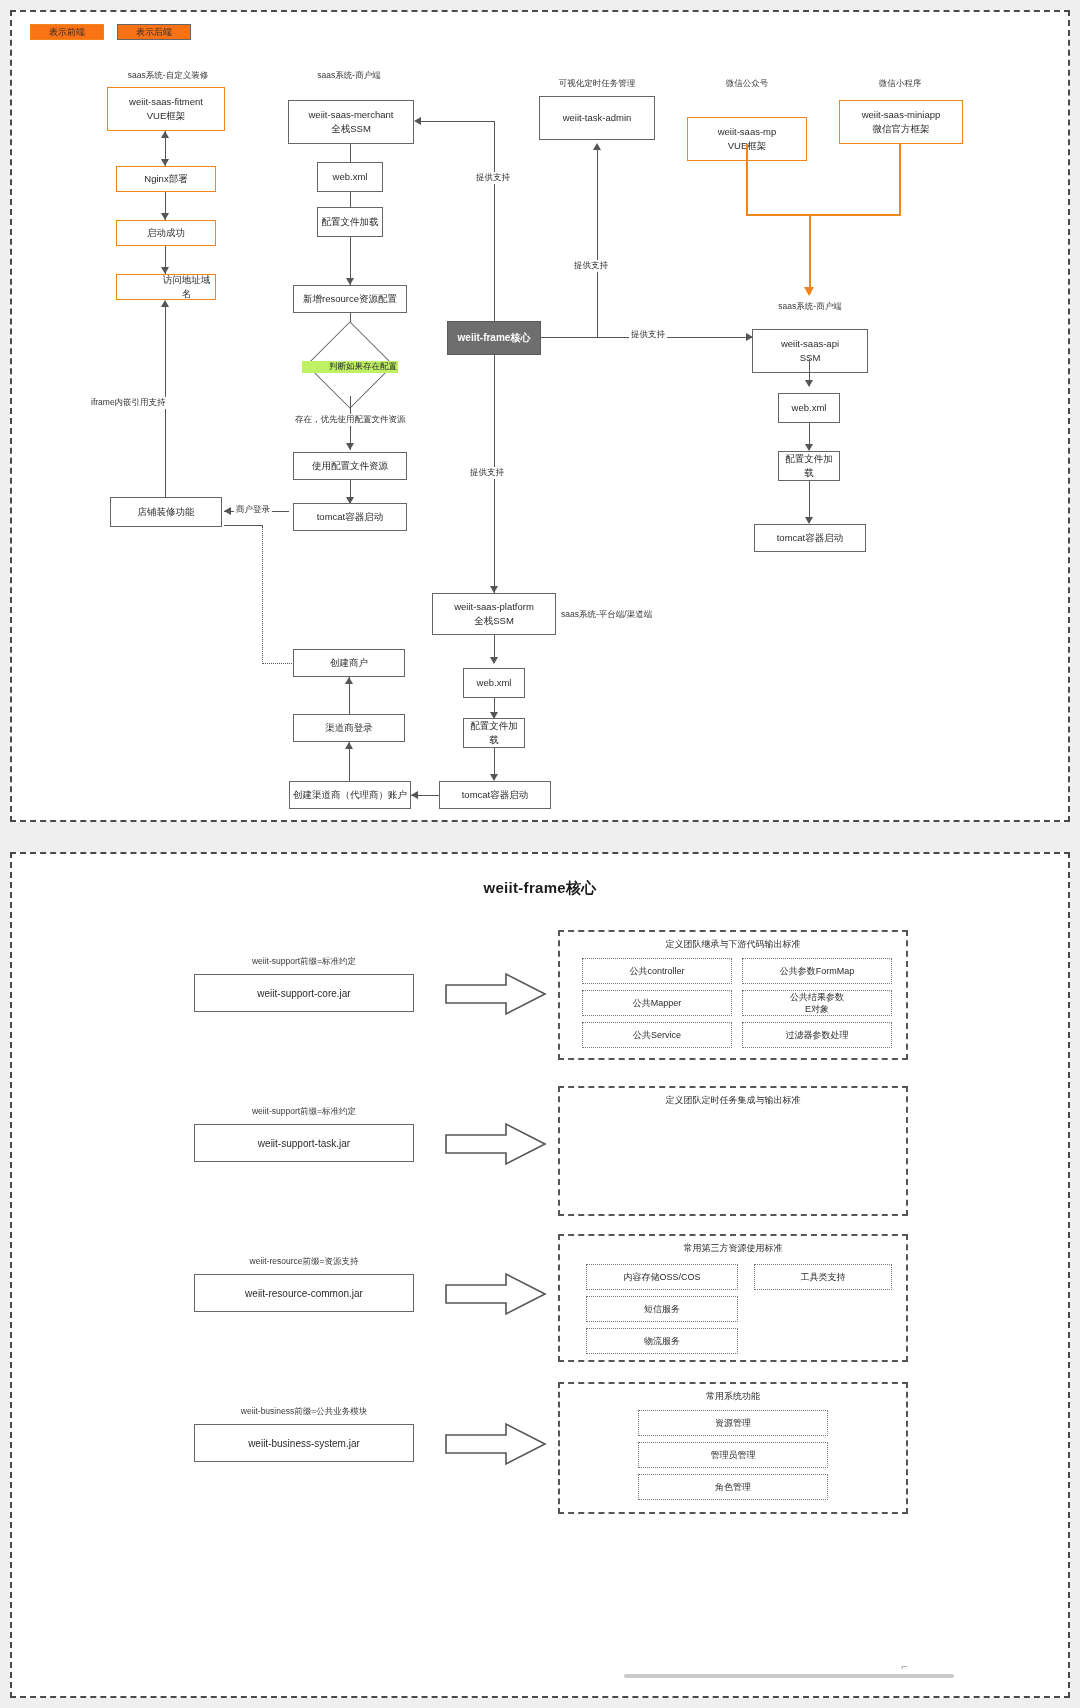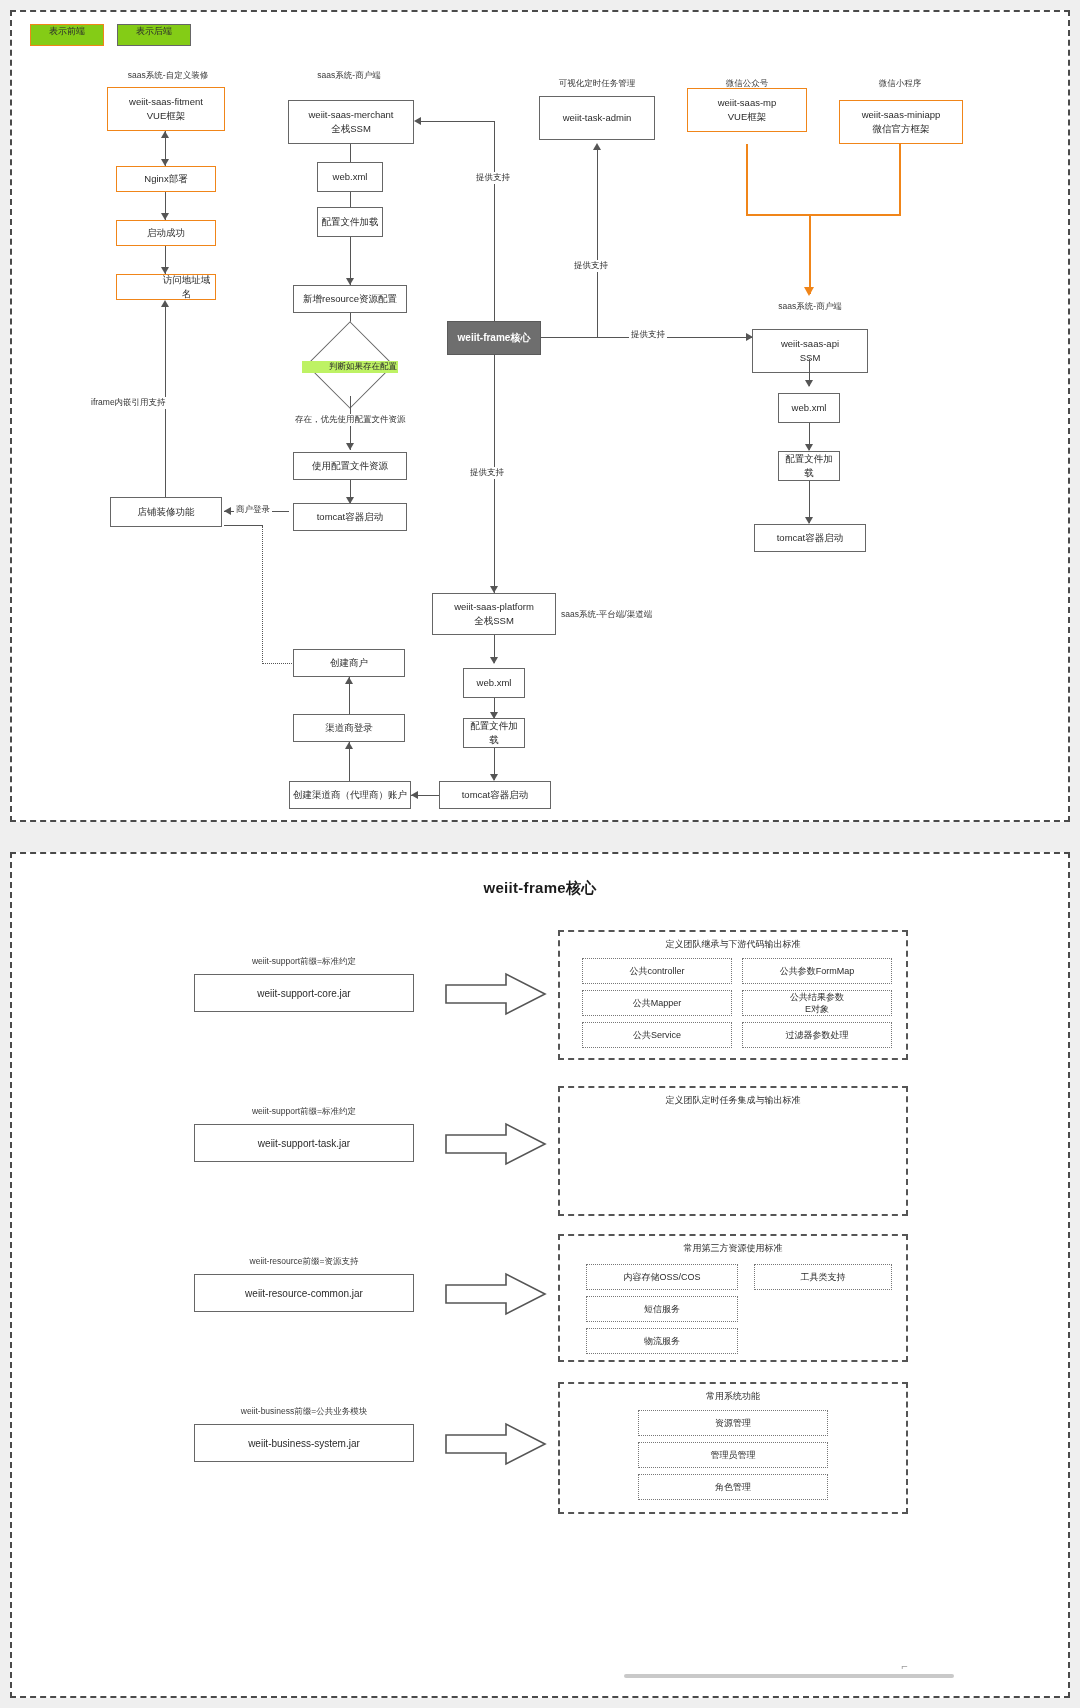--- a/index.html
+++ b/index.html
@@ -38,23 +38,23 @@
   }
   .box.orange { border-color:#f08519; }
   .box.dark {
     background:#6e6e6e; border-color:#5a5a5a;
     color:#fff; font-weight:bold; font-size:10px;
   }
   .box .l2 { }
 
   
   .legend {
-    position:absolute; width:74px; height:22px;
-    border:1.5px solid #666; background:#84cc16;
-    display:flex; justify-content:center;
+    position:absolute; width:74px; height:16px;
+    border:1.5px solid #666; background:#f97316;
+    display:flex; align-items:center; justify-content:center;
     font-size:9px; color:#2b2b2b;
   }
   .legend.orange { border-color:#f08519; }
 
   
   .cap {
     position:absolute; font-size:8.5px; color:#3a3a3a;
     text-align:center; white-space:nowrap;
   }
   
@@ -234,21 +234,21 @@
   <div class="ln h" style="left:585px; top:325px; width:155px;"></div>
   <div class="ar right" style="left:734px; top:321px;"></div>
   <div class="elab" style="left:617px; top:317px;">提供支持</div>
 
   <div class="cap" style="left:495px; top:66px; width:180px;">可视化定时任务管理</div>
   <div class="box" style="left:527px; top:84px; width:116px; height:44px;">
     <span>weiit-task-admin</span>
   </div>
 
   <div class="cap" style="left:665px; top:66px; width:140px;">微信公众号</div>
-  <div class="box orange" style="left:675px; top:76px; width:120px; height:44px;">
+  <div class="box orange" style="left:675px; top:105px; width:120px; height:44px;">
     <span>weiit-saas-mp</span>
     <span class="l2">VUE框架</span>
   </div>
 
   <div class="cap" style="left:818px; top:66px; width:140px;">微信小程序</div>
   <div class="box orange" style="left:827px; top:88px; width:124px; height:44px;">
     <span>weiit-saas-miniapp</span>
     <span class="l2">微信官方框架</span>
   </div>
 

